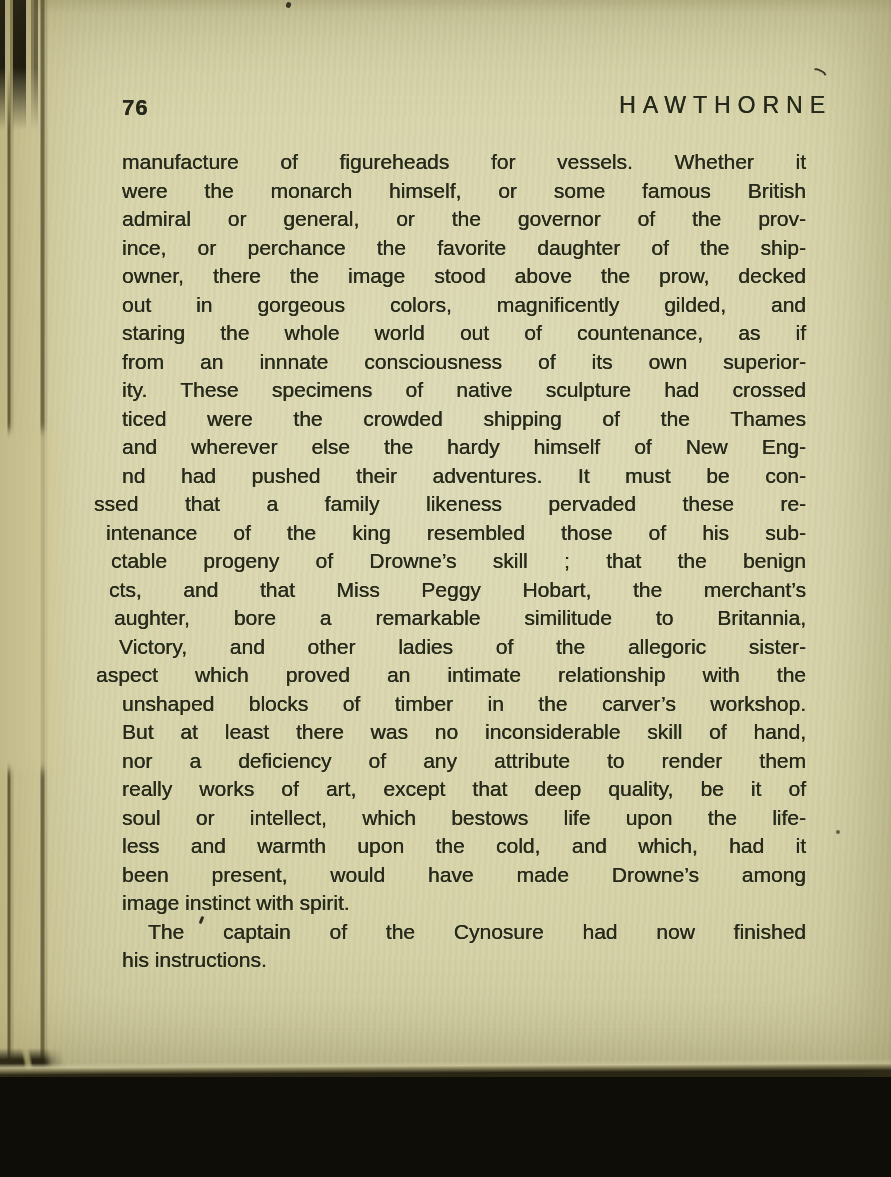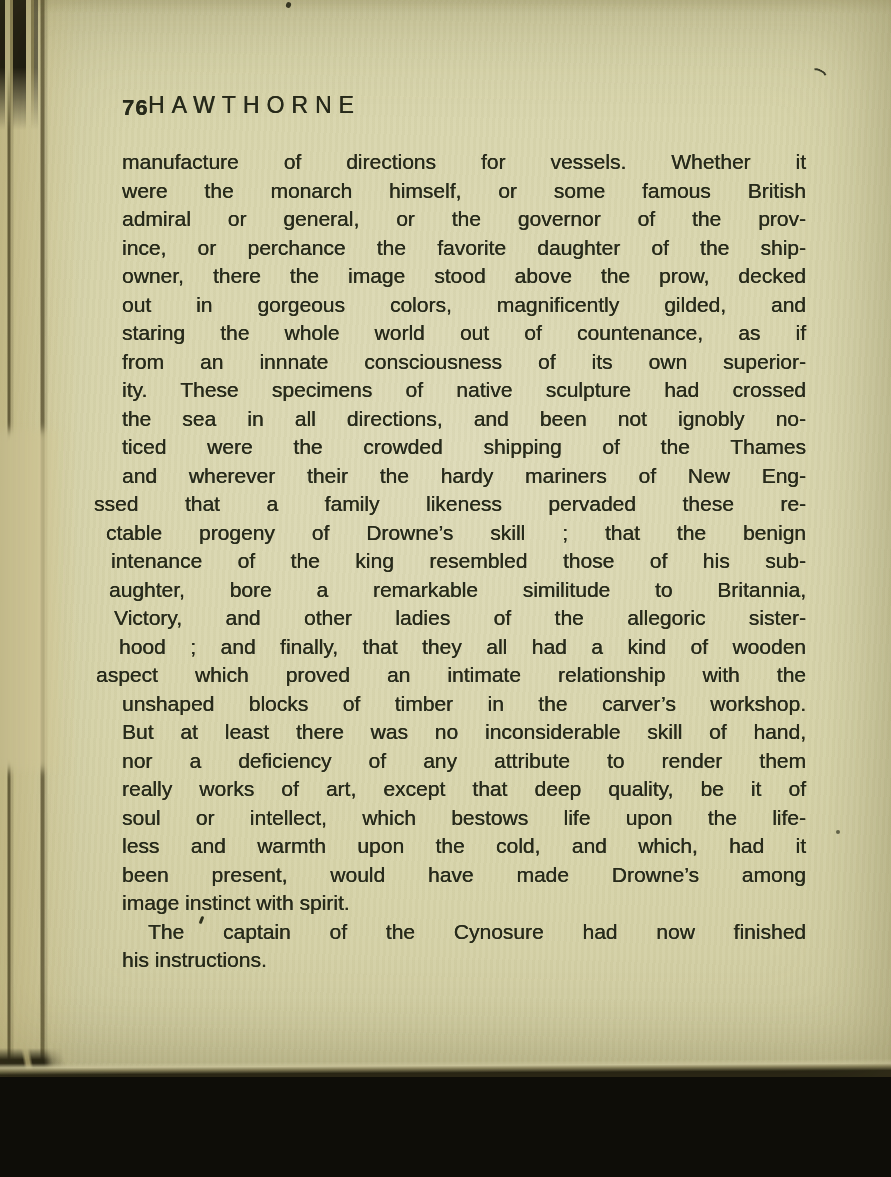--- a/index.html
+++ b/index.html
@@ -80,21 +80,21 @@
     transform:rotate(-0.3deg);
   }
 
   
   .page-header { position:absolute; left:122px; top:92px; width:684px; height:34px; }
   .page-number {
     position:absolute; left:0; top:3px;
     font-size:22px; font-weight:bold; letter-spacing:1px;
   }
   .running-head {
-    position:absolute; left:0; right:0; top:0; text-align:left;
+    position:absolute; left:0; right:0; top:0; text-align:right;
     transform:translateX(26px);
     font-size:23px; letter-spacing:7px; font-weight:normal;
   }
 
   
   .page-text {
     position:absolute; left:122px; top:148px; width:684px;
     font-size:21px; line-height:28.5px;
   }
   .line {
@@ -139,38 +139,38 @@
 <div class="scan">
 
   <div class="paper">
 
     <div class="page-header">
       <span class="page-number">76</span>
       <span class="running-head">HAWTHORNE</span>
     </div>
 
     <div class="page-text">
-        <div class="line">manufacture of directions for vessels.  Whether it</div>
+        <div class="line">manufacture of figureheads for vessels.  Whether it</div>
         <div class="line">were the monarch himself, or some famous British</div>
         <div class="line">admiral or general, or the governor of the prov-</div>
         <div class="line">ince, or perchance the favorite daughter of the ship-</div>
         <div class="line">owner, there the image stood above the prow, decked</div>
         <div class="line">out in gorgeous colors, magnificently gilded, and</div>
         <div class="line">staring the whole world out of countenance, as if</div>
         <div class="line">from an innnate consciousness of its own superior-</div>
         <div class="line">ity.  These specimens of native sculpture had crossed</div>
-        <div class="line">the sea in all directions, and been not ignobly no-</div>
         <div class="line">ticed were the crowded shipping of the Thames</div>
-        <div class="line">and wherever their the hardy mariners of New Eng-</div>
+        <div class="line">and wherever else the hardy himself of New Eng-</div>
+        <div class="line">nd had pushed their adventures.  It must be con-</div>
         <div class="line">ssed that a family likeness pervaded these re-</div>
+        <div class="line">intenance of the king resembled those of his sub-</div>
         <div class="line">ctable progeny of Drowne’s skill ; that the benign</div>
-        <div class="line">intenance of the king resembled those of his sub-</div>
+        <div class="line">cts, and that Miss Peggy Hobart, the merchant’s</div>
         <div class="line">aughter, bore a remarkable similitude to Britannia,</div>
         <div class="line">Victory, and other ladies of the allegoric sister-</div>
-        <div class="line">hood ; and finally, that they all had a kind of wooden</div>
         <div class="line">aspect which proved an intimate relationship with the</div>
         <div class="line">unshaped blocks of timber in the carver’s workshop.</div>
         <div class="line">But at least there was no inconsiderable skill of hand,</div>
         <div class="line">nor a deficiency of any attribute to render them</div>
         <div class="line">really works of art, except that deep quality, be it of</div>
         <div class="line">soul or intellect, which bestows life upon the life-</div>
         <div class="line">less and warmth upon the cold, and which, had it</div>
         <div class="line">been present, would have made Drowne’s among</div>
         <div class="line para-end">image instinct with spirit.</div>
         <div class="line indent">The captain of the Cynosure had now finished</div>

